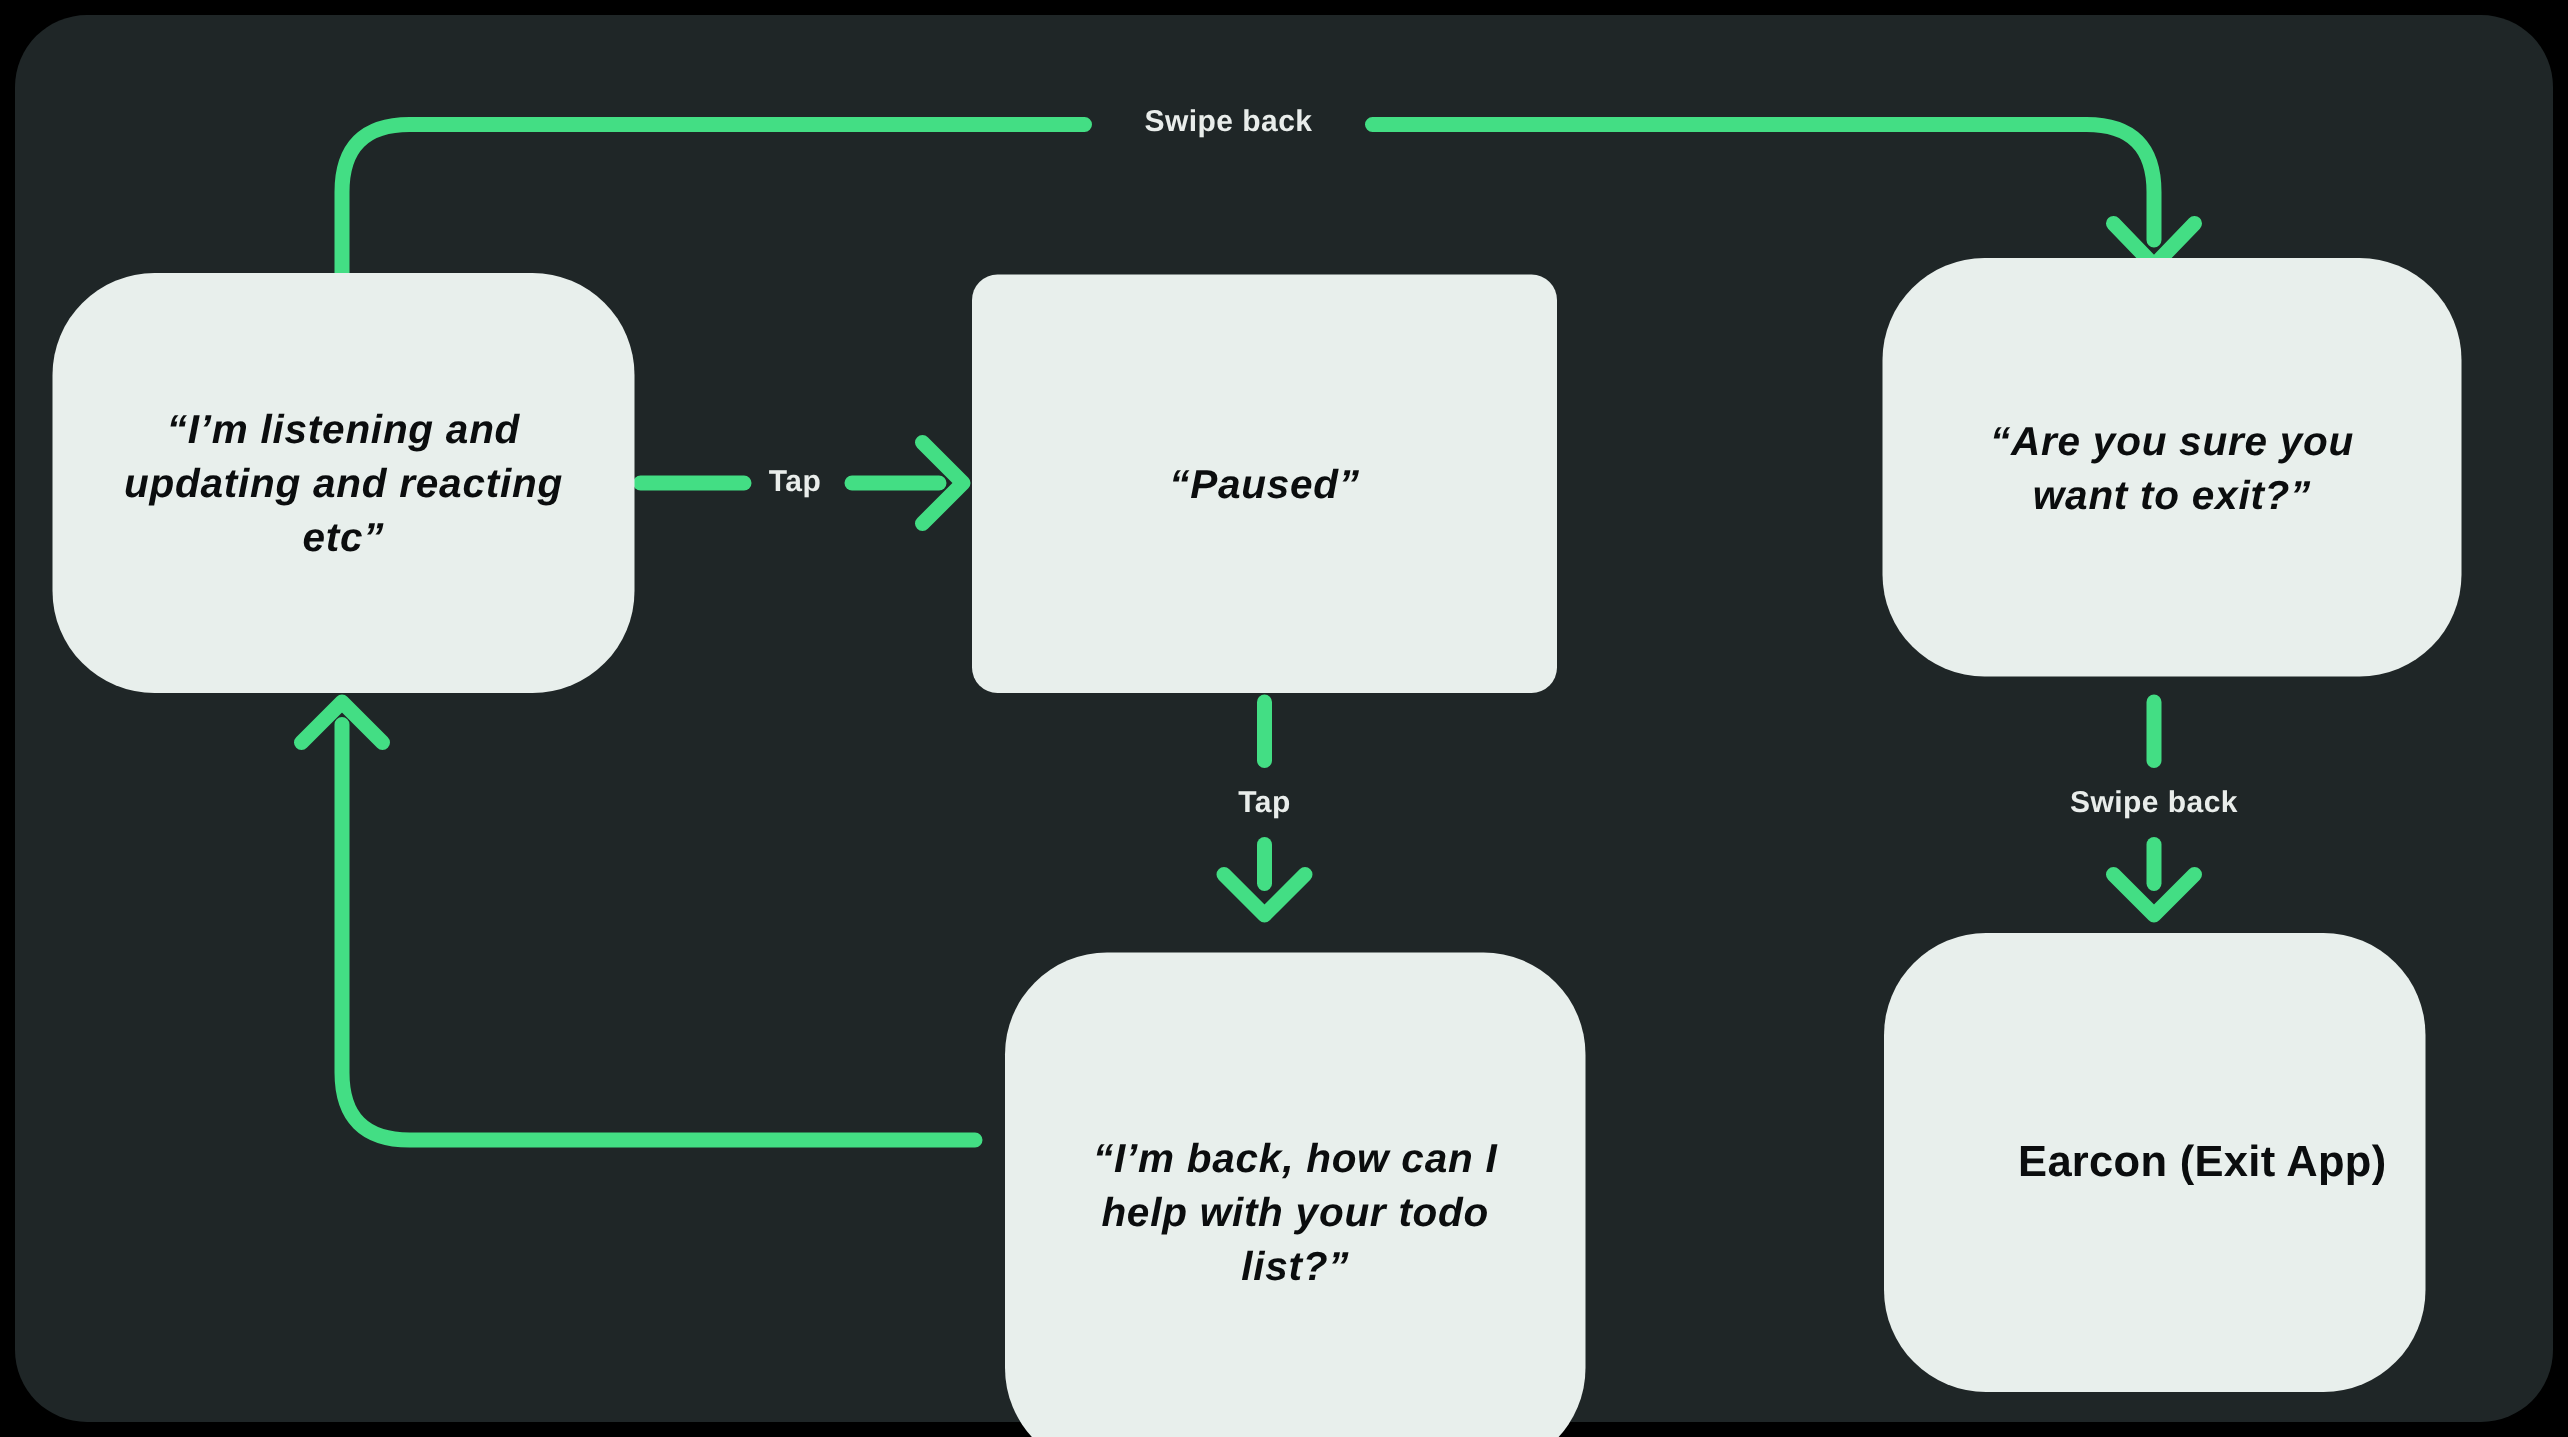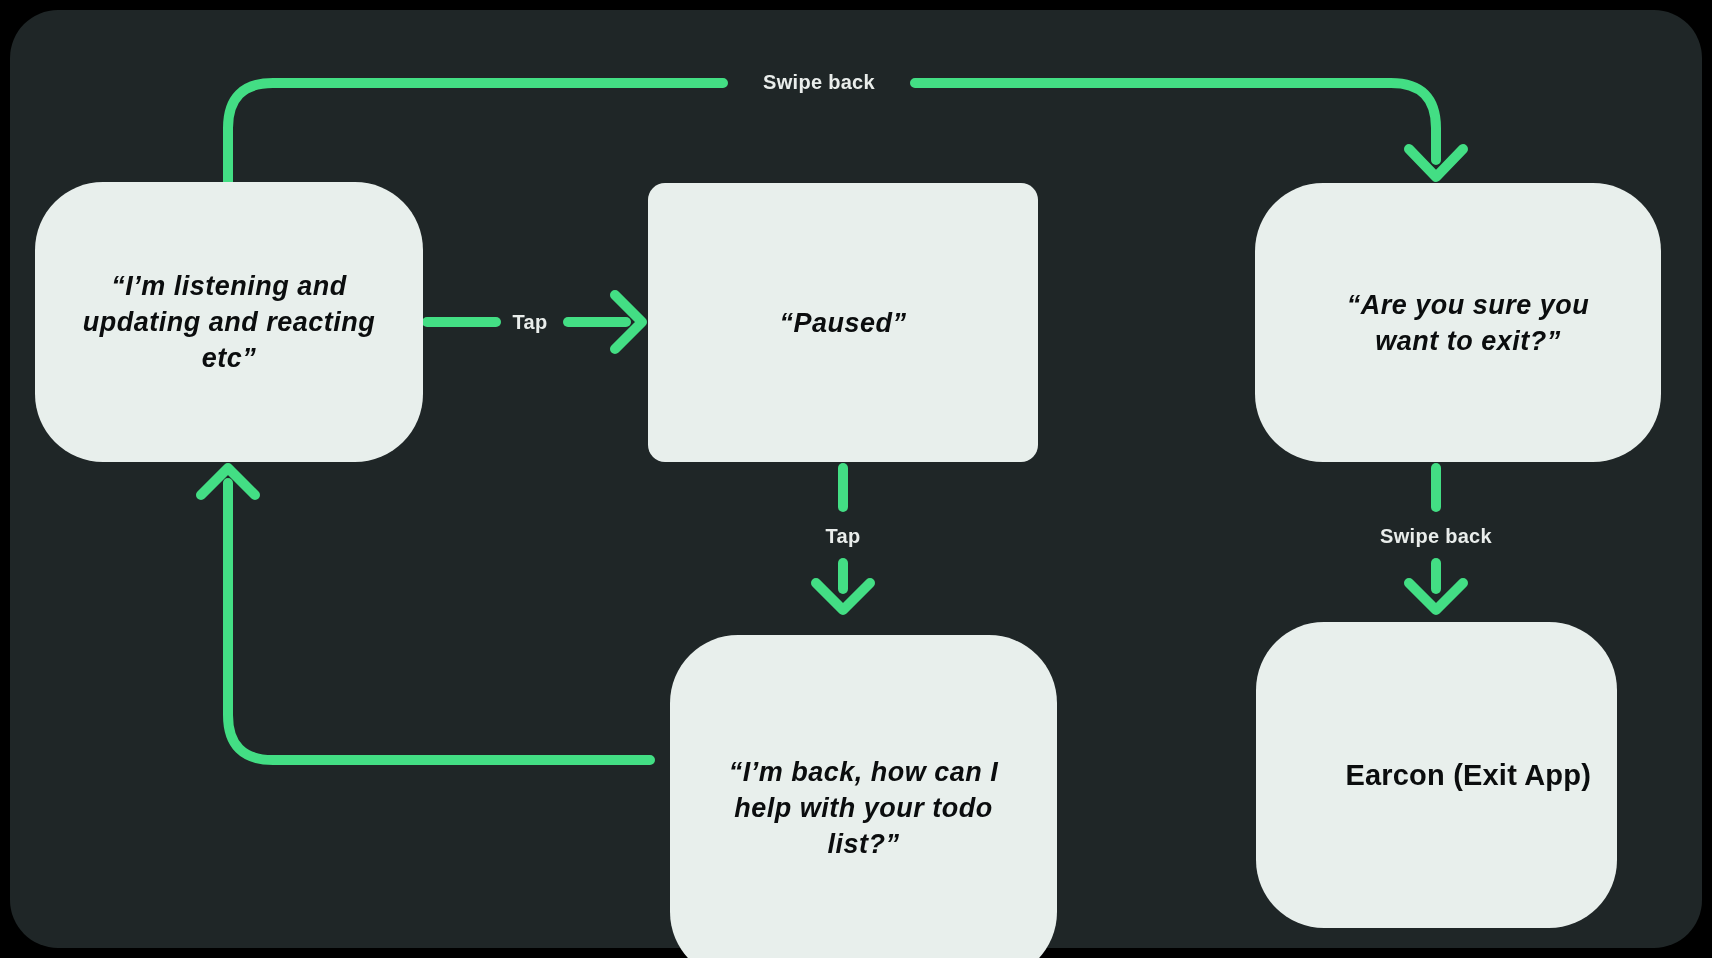--- a/index.html
+++ b/index.html
@@ -35,21 +35,21 @@
   }
   .node-text.plain{font-style:normal;font-size:29px;letter-spacing:.2px;}
   .edge-label{
     position:absolute;transform:translate(-50%,-50%);
     color:var(--label_text);font-size:20px;font-weight:700;
     letter-spacing:.3px;white-space:nowrap;
   }
   
   .n1{left:35px;top:182px;width:388px;height:280px;align-items:center;}
   .n2{left:648px;top:183px;width:390px;height:279px;border-radius:17px;}
-  .n3{left:1255px;top:183px;width:386px;height:279px;padding-left:20px;}
+  .n3{left:1255px;top:172px;width:386px;height:279px;}
   .n4{left:650px;top:635px;width:387px;height:345px;margin-left:20px;}
   .n5{left:1256px;top:622px;width:361px;height:306px;justify-content:flex-end;}
   
   .l-swipe-top{left:819px;top:82px;}
   .l-tap-h{left:530px;top:322px;}
   .l-tap-v{left:843px;top:536px;}
   .l-swipe-v{left:1436px;top:536px;}
 </style>
 </head>
 <body>

